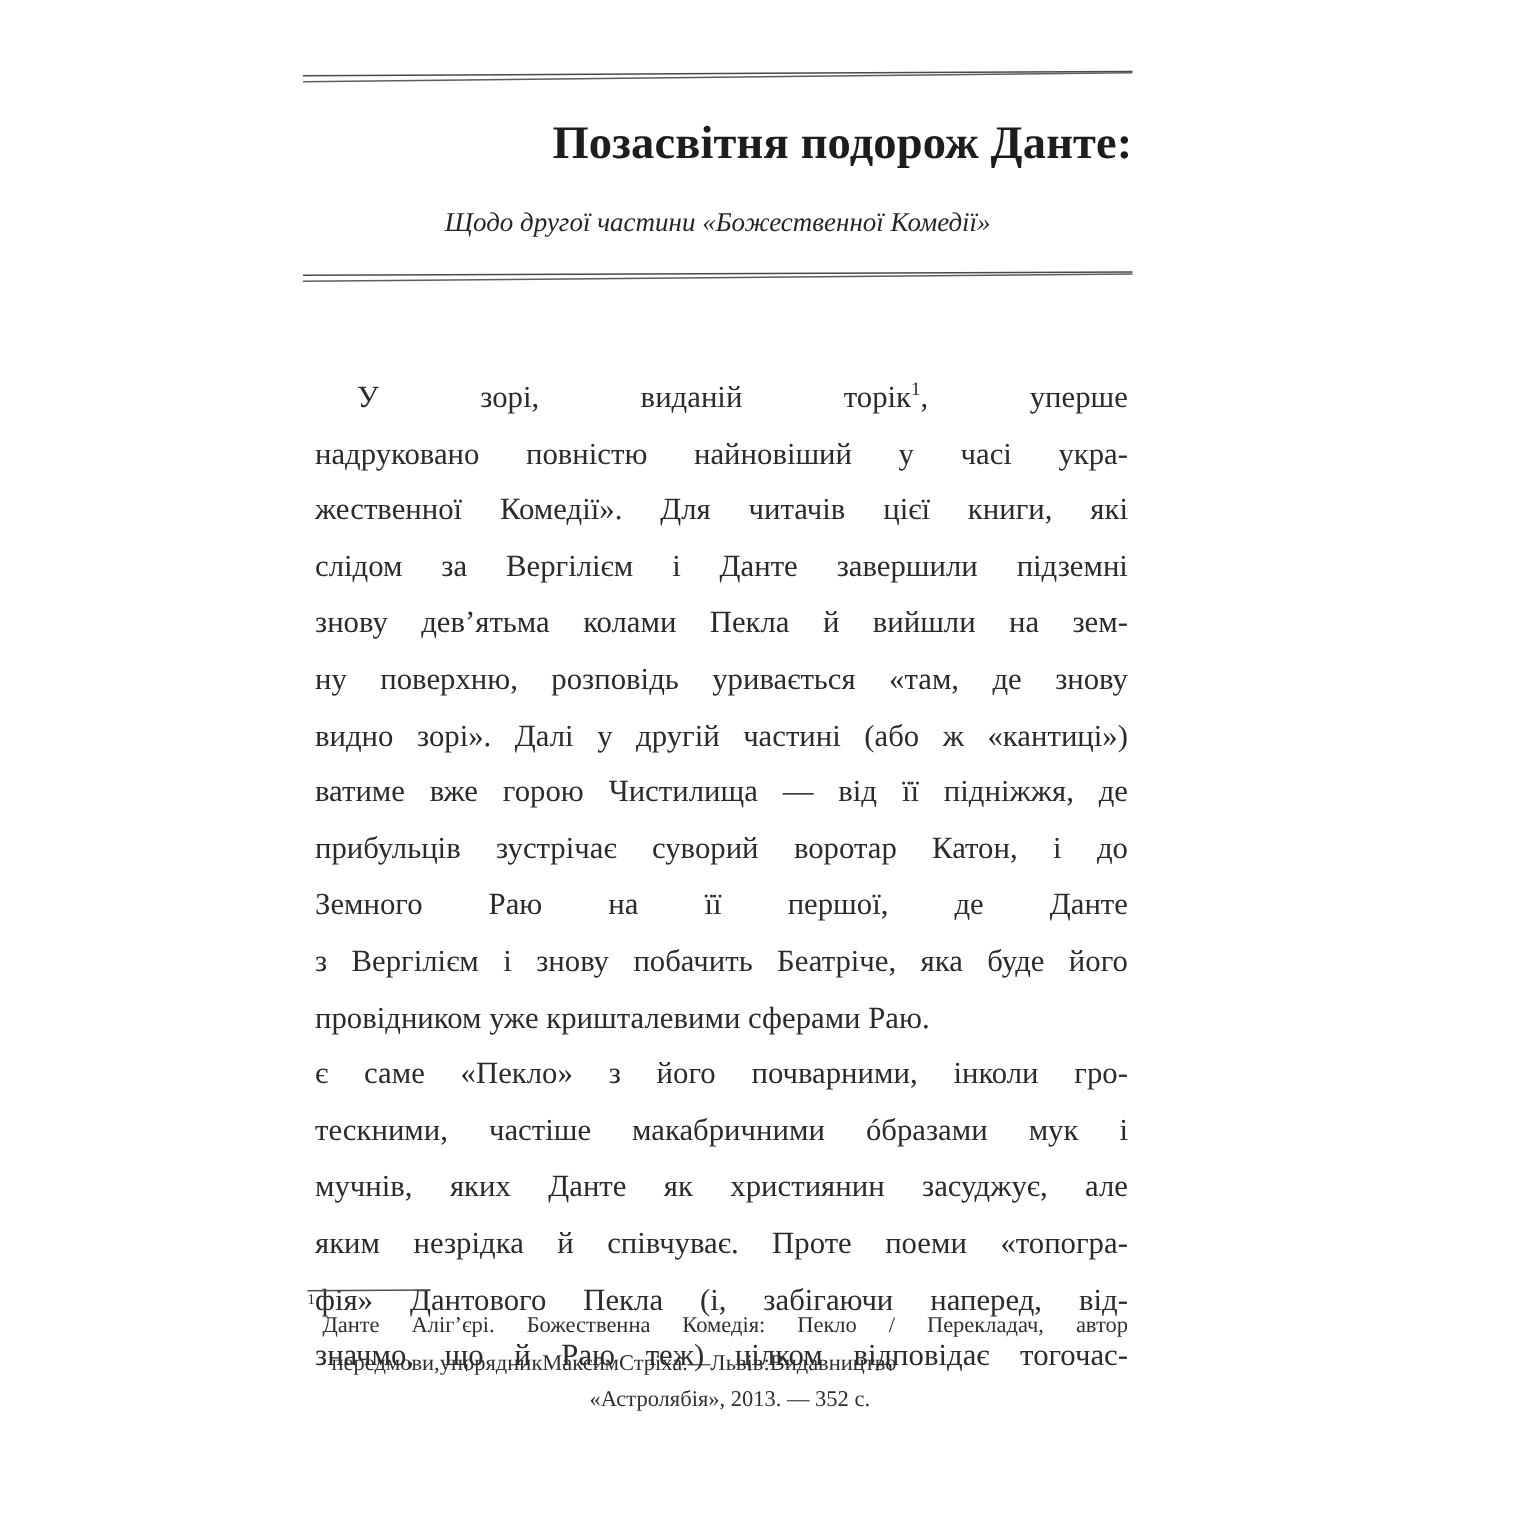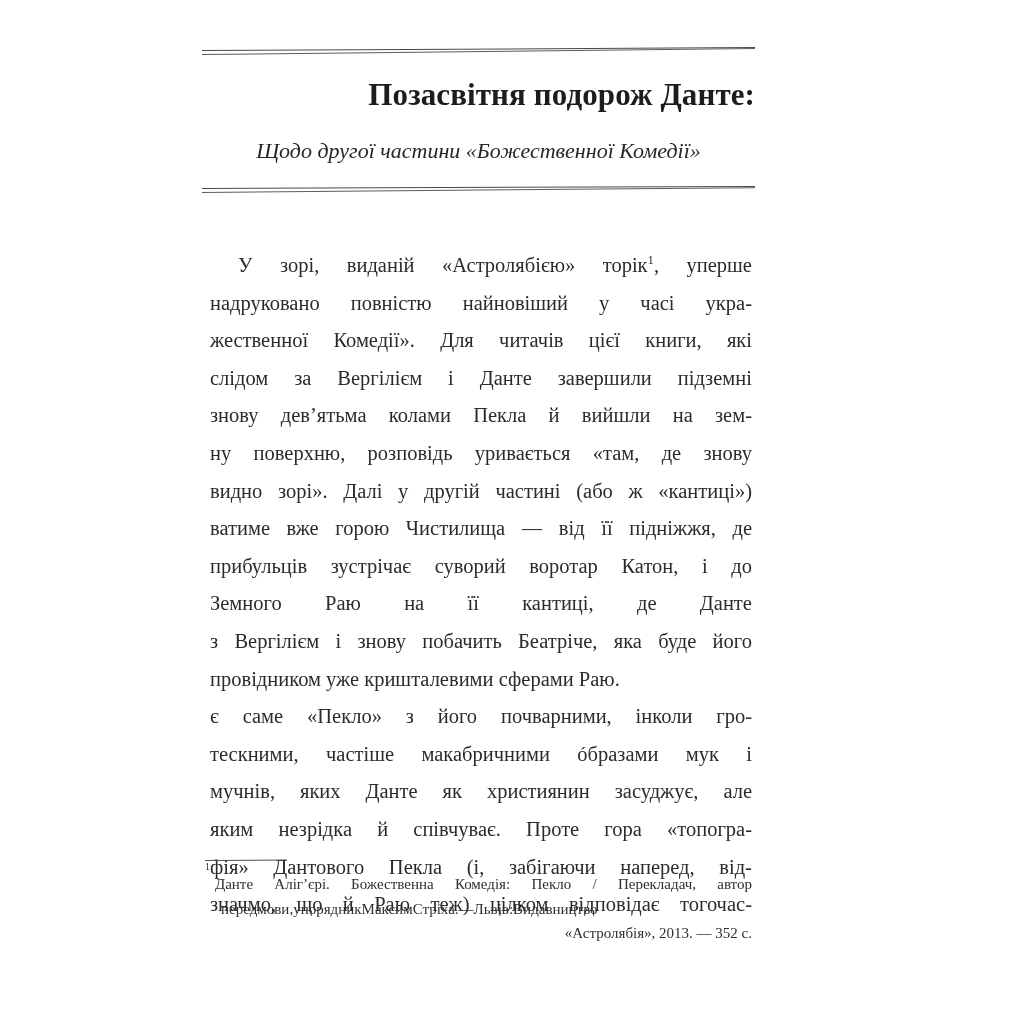--- a/index.html
+++ b/index.html
@@ -62,21 +62,21 @@
     letter-spacing: 0.1px;
     color: #1d1d1d;
   }
   .title .tline { display: block; white-space: nowrap; }
 
   .subtitle {
     margin: 0;
     padding: 24px 0 22px 0;
     text-align: center;
     font-style: italic;
-    font-size: 22px;
+    font-size: 18px;
     line-height: 1.2;
     color: #262626;
     white-space: nowrap;
   }
 
   
   .body-text {
     position: absolute;
     left: 210px;
     top: 247px;
@@ -162,45 +162,45 @@
 
     <div class="rule-double bottom">
       <div class="ln a"></div>
       <div class="ln b"></div>
     </div>
 
   </div>
 
   <div class="body-text">
     <div class="para" id="para-1">
-        <div class="ln-row just indent"><span class="w">У</span><span class="w">зорі,</span><span class="w">виданій</span><span class="w">«Астролябією»</span><span class="w">торік<sup class="fn">1</sup>,</span><span class="w">уперше</span></div>
+        <div class="ln-row just indent"><span class="w">У</span><span class="w">зорі,</span><span class="w">виданій</span><span class="w">торік<sup class="fn">1</sup>,</span><span class="w">уперше</span></div>
         <div class="ln-row just"><span class="w">надруковано</span><span class="w">повністю</span><span class="w">найновіший</span><span class="w">у</span><span class="w">часі</span><span class="w">укра-</span></div>
         <div class="ln-row just"><span class="w">жественної</span><span class="w">Комедії».</span><span class="w">Для</span><span class="w">читачів</span><span class="w">цієї</span><span class="w">книги,</span><span class="w">які</span></div>
         <div class="ln-row just"><span class="w">слідом</span><span class="w">за</span><span class="w">Вергілієм</span><span class="w">і</span><span class="w">Данте</span><span class="w">завершили</span><span class="w">підземні</span></div>
         <div class="ln-row just"><span class="w">знову</span><span class="w">дев’ятьма</span><span class="w">колами</span><span class="w">Пекла</span><span class="w">й</span><span class="w">вийшли</span><span class="w">на</span><span class="w">зем-</span></div>
         <div class="ln-row just"><span class="w">ну</span><span class="w">поверхню,</span><span class="w">розповідь</span><span class="w">уривається</span><span class="w">«там,</span><span class="w">де</span><span class="w">знову</span></div>
         <div class="ln-row just"><span class="w">видно</span><span class="w">зорі».</span><span class="w">Далі</span><span class="w">у</span><span class="w">другій</span><span class="w">частині</span><span class="w">(або</span><span class="w">ж</span><span class="w">«кантиці»)</span></div>
         <div class="ln-row just"><span class="w">ватиме</span><span class="w">вже</span><span class="w">горою</span><span class="w">Чистилища</span><span class="w">—</span><span class="w">від</span><span class="w">її</span><span class="w">підніжжя,</span><span class="w">де</span></div>
         <div class="ln-row just"><span class="w">прибульців</span><span class="w">зустрічає</span><span class="w">суворий</span><span class="w">воротар</span><span class="w">Катон,</span><span class="w">і</span><span class="w">до</span></div>
-        <div class="ln-row just"><span class="w">Земного</span><span class="w">Раю</span><span class="w">на</span><span class="w">її</span><span class="w">кантиці,</span><span class="w">де</span><span class="w">Данте</span></div>
+        <div class="ln-row just"><span class="w">Земного</span><span class="w">Раю</span><span class="w">на</span><span class="w">її</span><span class="w">першої,</span><span class="w">де</span><span class="w">Данте</span></div>
         <div class="ln-row just"><span class="w">з</span><span class="w">Вергілієм</span><span class="w">і</span><span class="w">знову</span><span class="w">побачить</span><span class="w">Беатріче,</span><span class="w">яка</span><span class="w">буде</span><span class="w">його</span></div>
         <div class="ln-row last"><span class="w">провідником уже кришталевими сферами Раю.</span></div>
       </div>
     <div class="para" id="para-2">
         <div class="ln-row just"><span class="w">є</span><span class="w">саме</span><span class="w">«Пекло»</span><span class="w">з</span><span class="w">його</span><span class="w">почварними,</span><span class="w">інколи</span><span class="w">гро-</span></div>
         <div class="ln-row just"><span class="w">тескними,</span><span class="w">частіше</span><span class="w">макабричними</span><span class="w">óбразами</span><span class="w">мук</span><span class="w">і</span></div>
         <div class="ln-row just"><span class="w">мучнів,</span><span class="w">яких</span><span class="w">Данте</span><span class="w">як</span><span class="w">християнин</span><span class="w">засуджує,</span><span class="w">але</span></div>
-        <div class="ln-row just"><span class="w">яким</span><span class="w">незрідка</span><span class="w">й</span><span class="w">співчуває.</span><span class="w">Проте</span><span class="w">гора</span><span class="w">«топогра-</span></div>
+        <div class="ln-row just"><span class="w">яким</span><span class="w">незрідка</span><span class="w">й</span><span class="w">співчуває.</span><span class="w">Проте</span><span class="w">поеми</span><span class="w">«топогра-</span></div>
         <div class="ln-row just"><span class="w">фія»</span><span class="w">Дантового</span><span class="w">Пекла</span><span class="w">(і,</span><span class="w">забігаючи</span><span class="w">наперед,</span><span class="w">від-</span></div>
         <div class="ln-row just"><span class="w">значмо,</span><span class="w">що</span><span class="w">й</span><span class="w">Раю</span><span class="w">теж)</span><span class="w">цілком</span><span class="w">відповідає</span><span class="w">тогочас-</span></div>
       </div>
   </div>
 
   <div class="footnote">
     <div class="fn-rule"></div>
     <div id="fn-lines">
         <div class="fn-row just"><span class="marker">1</span><span class="fn-body" style="display: flex; justify-content: space-between;"><span>Данте</span><span>Аліг’єрі.</span><span>Божественна</span><span>Комедія:</span><span>Пекло</span><span>/</span><span>Перекладач,</span><span>автор</span></span></div>
         <div class="fn-row just"><span class="fn-body" style="display: flex; justify-content: flex-start; padding-left: 16px;"><span>передмови,</span><span>упорядник</span><span>Максим</span><span>Стріха.</span><span>—</span><span>Львів:</span><span>Видавництво</span></span></div>
-        <div class="fn-row last"><span class="fn-body" style="display: flex; justify-content: flex-end; padding-left: 16px;"><span>«Астролябія», 2013. — 352 с.</span></span></div>
+        <div class="fn-row last"><span class="fn-body" style="display: flex; justify-content: center; padding-left: 16px;"><span>«Астролябія», 2013. — 352 с.</span></span></div>
       </div>
   </div>
 
 </div>
 
 </body></html>

